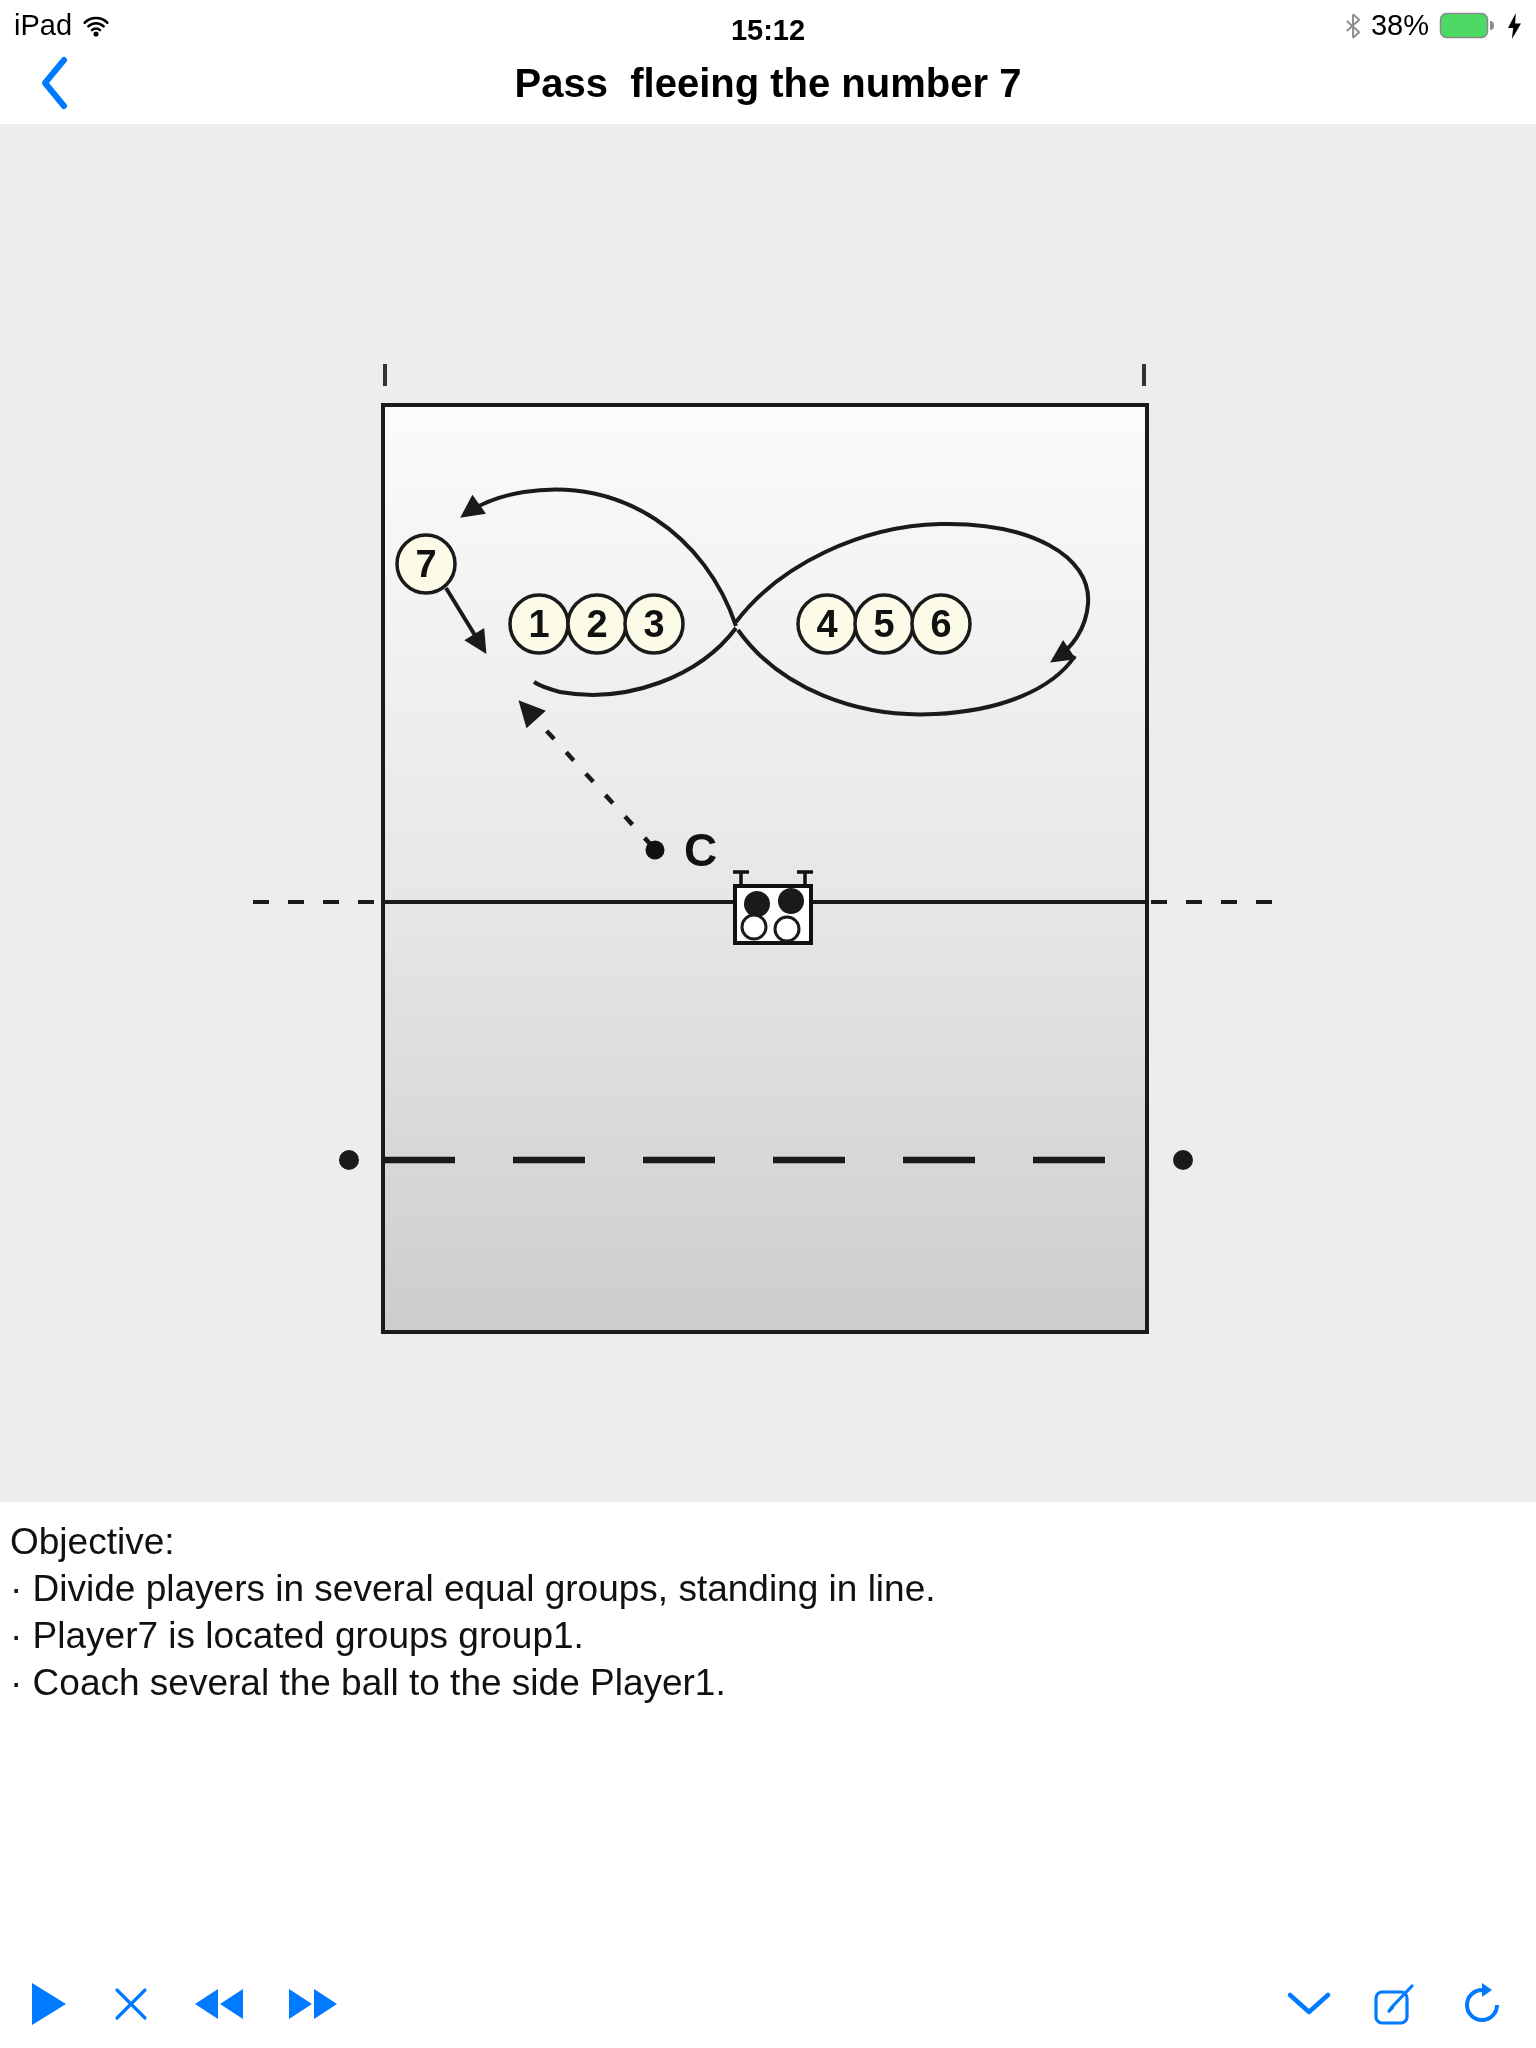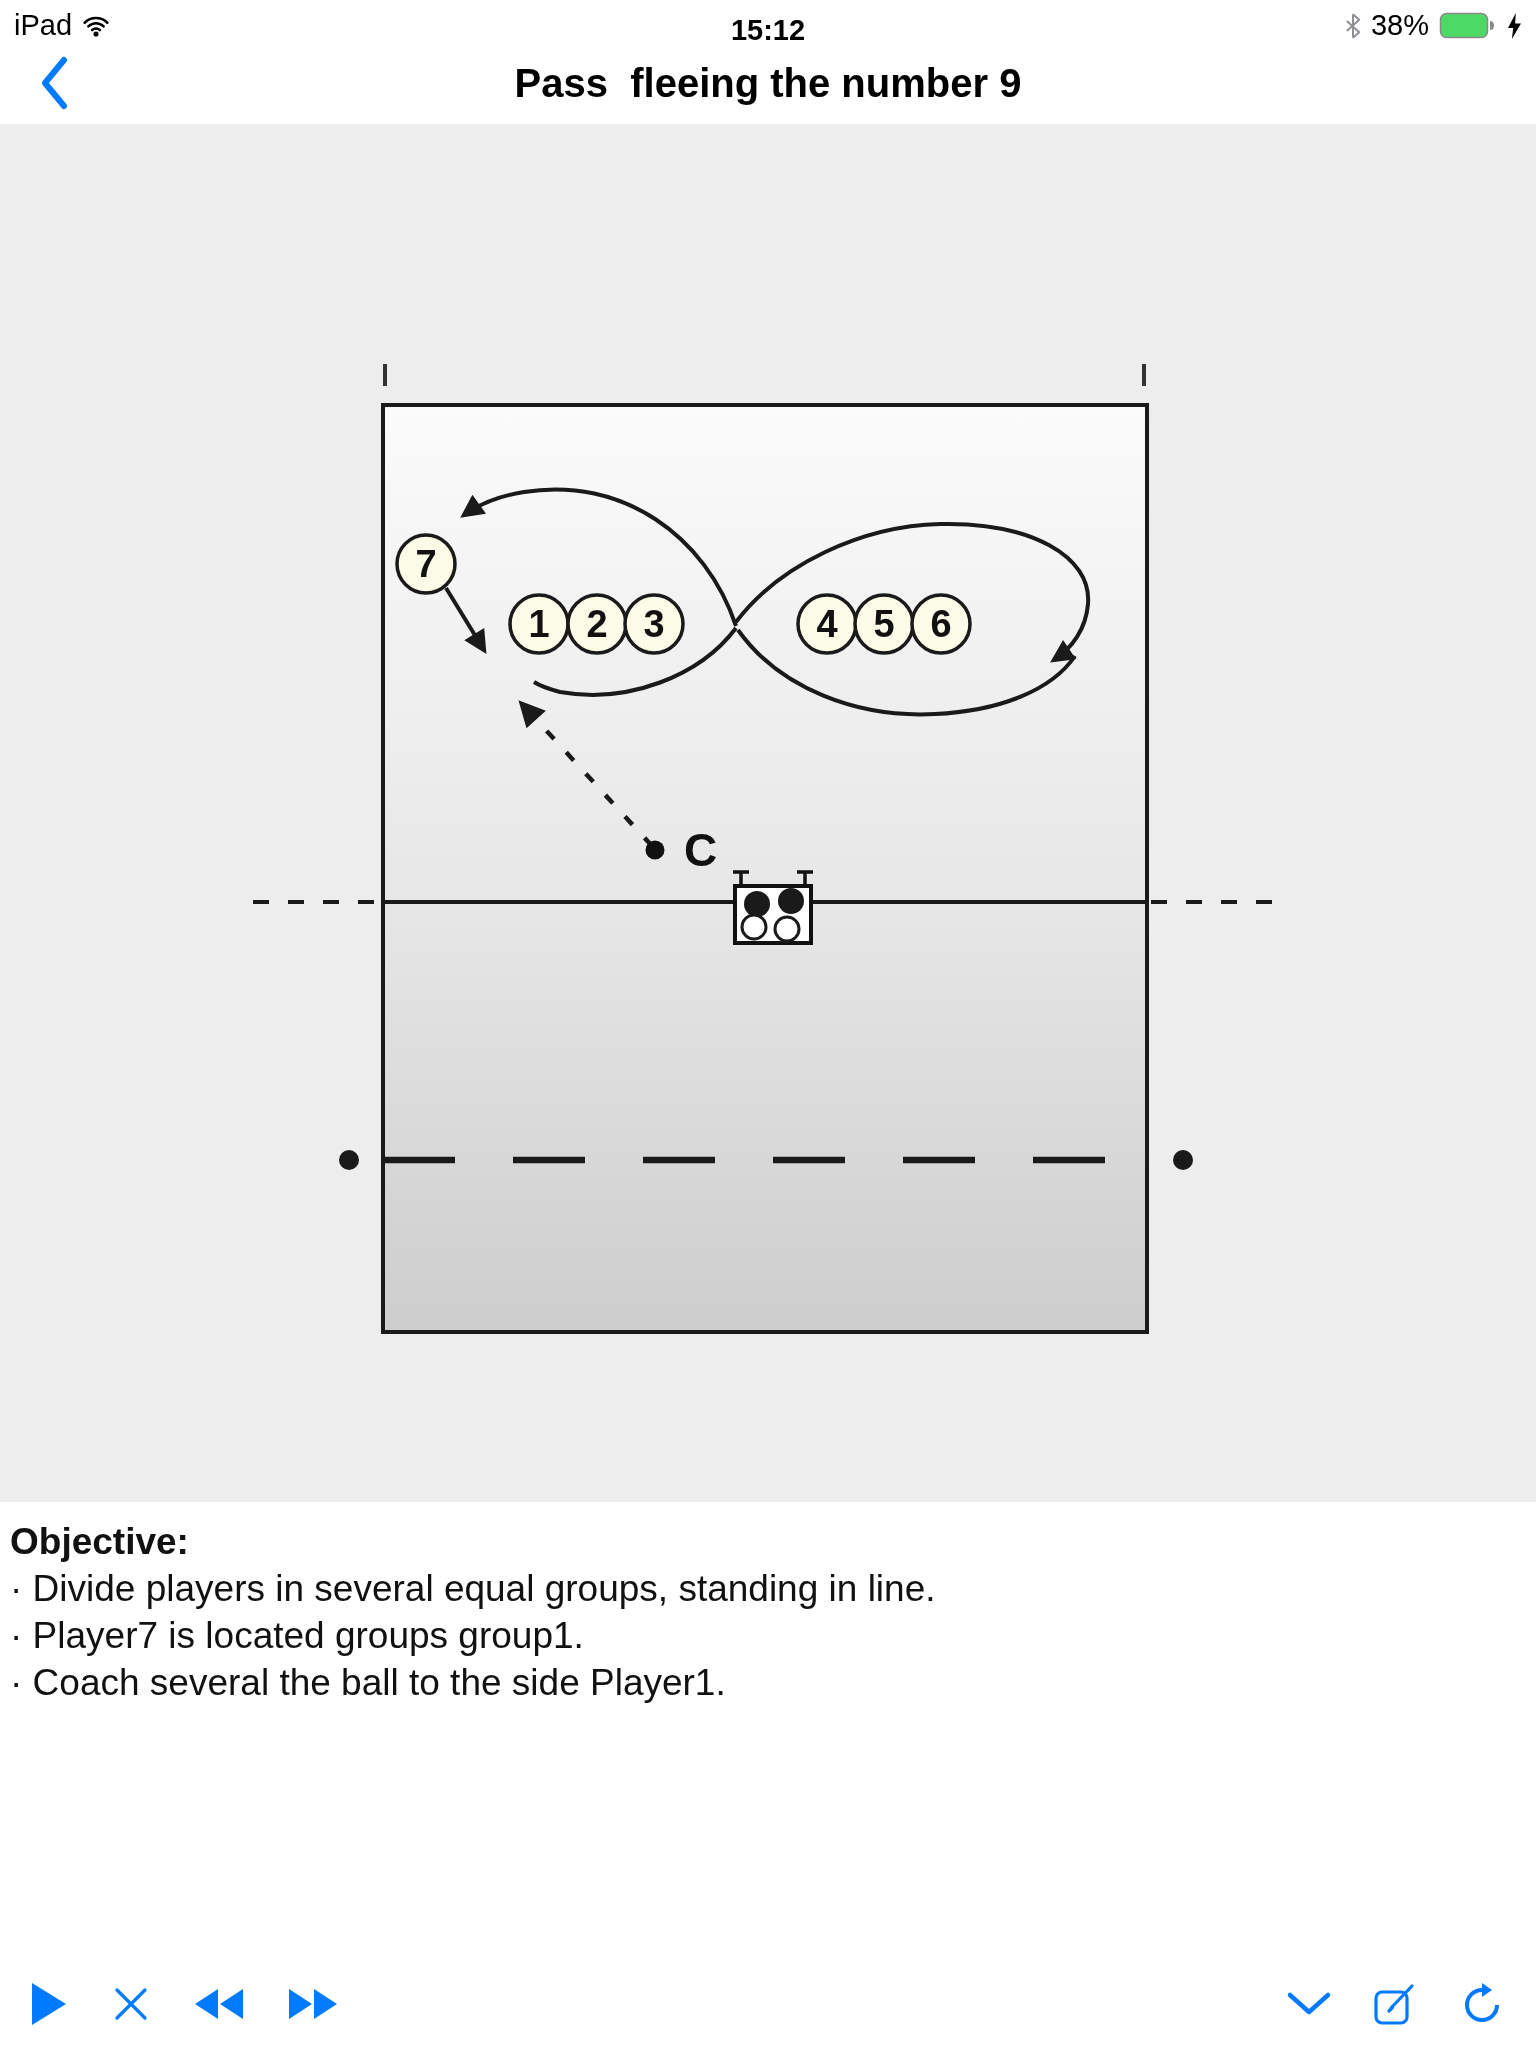--- a/index.html
+++ b/index.html
@@ -18,21 +18,21 @@
              display:flex; align-items:center; justify-content:center; z-index:5;}
   .nav-title { font-weight:bold; font-size:40px; color:#000; white-space:pre; }
   .back-btn { position:absolute; left:34px; top:11px; width:40px; height:60px; cursor:pointer; }
 
   
   .diagram-area { position:absolute; top:124px; left:0; width:1536px; height:1378px; background:#ededed; }
 
   
   .text-area { position:absolute; top:1502px; left:0; right:0; bottom:88px; background:#fff;
                padding:16px 12px 0 10px; font-size:37px; color:#111; }
-  .obj-line { line-height:47px;font-weight:bold; }
+  .obj-line { line-height:47px; }
   .bullet   { line-height:47px; }
 
   
   .toolbar { position:absolute; left:0; right:0; bottom:0; height:88px; background:#fff;
              display:flex; align-items:center; justify-content:space-between; padding:0 30px; }
   .tb-group { display:flex; align-items:center; gap:44px; }
   .tb-btn { display:flex; align-items:center; justify-content:center; cursor:pointer; }
 </style>
 </head>
 <body>
@@ -66,21 +66,21 @@
       </svg>
     </div>
   </div>
 
   <div class="nav-bar">
     <div class="back-btn">
       <svg width="40" height="60" viewBox="0 0 34 60">
         <polyline points="27,7 8,30 27,53" fill="none" stroke="#007aff" stroke-width="6" stroke-linecap="round" stroke-linejoin="round"></polyline>
       </svg>
     </div>
-    <div class="nav-title">Pass  fleeing the number 9</div>
+    <div class="nav-title">Pass  fleeing the number 7</div>
   </div>
 
   <div class="diagram-area">
     <svg width="1536" height="1378" viewBox="0 0 1536 1378">
       <defs>
         <linearGradient id="courtGrad" x1="0" y1="0" x2="0" y2="1">
           <stop offset="0" stop-color="#fbfbfb"></stop>
           <stop offset="0.55" stop-color="#e6e6e6"></stop>
           <stop offset="1" stop-color="#cdcdcd"></stop>
         </linearGradient>

